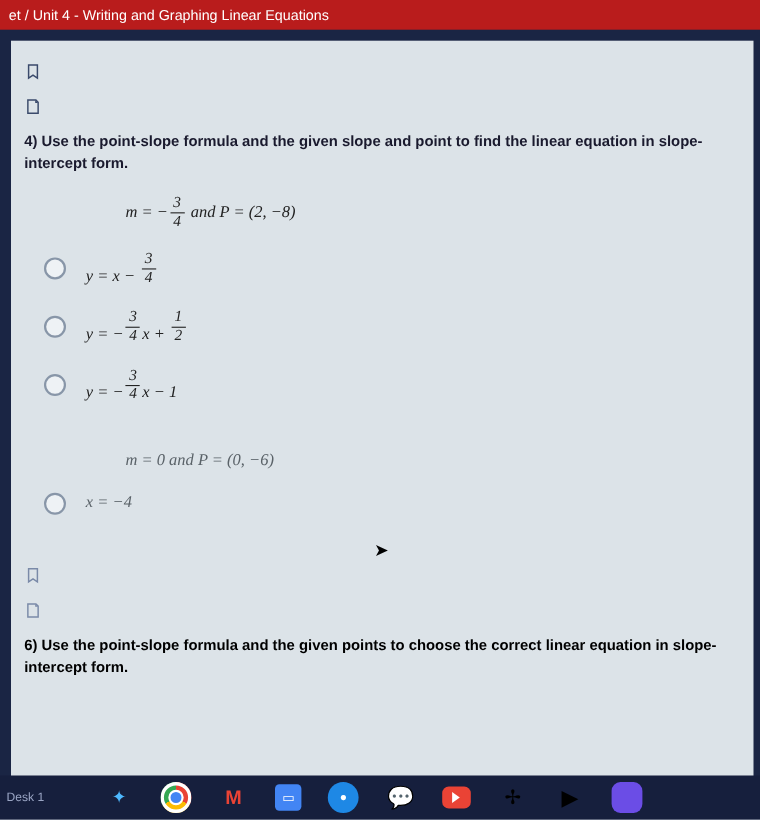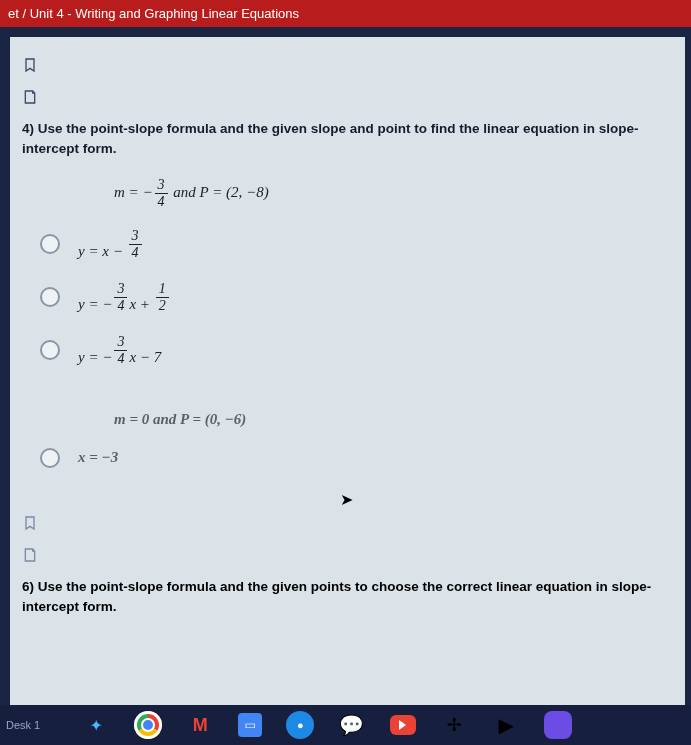--- a/index.html
+++ b/index.html
@@ -84,21 +84,21 @@
     flex-shrink: 0;
   }
   .opt-text {
     font-size: 15px;
     font-style: italic;
     font-family: 'Times New Roman', serif;
     color: #222;
     display: flex;
     align-items: flex-end;
   }
-  .faded { color: #5a6268; font-weight: bold; }
+  .faded { color: #5a6268; }
   .q6 { color: #5a6268; }
   .q6 .prompt { color: #000000; }
   .cursor {
     position: absolute;
     left: 340px;
     top: 490px;
     font-size: 16px;
     color: #000;
   }
   .taskbar {
@@ -109,21 +109,21 @@
     height: 40px;
     background: #161f3d;
     display: flex;
     align-items: center;
     padding: 0 6px;
     gap: 24px;
   }
   .desk-label {
     color: #9aa5c4;
     font-size: 11px;
-    margin-right: 18px;
+    margin-right: 30px;
   }
   .tb-icon {
     width: 28px;
     height: 28px;
     border-radius: 50%;
     display: flex;
     align-items: center;
     justify-content: center;
     font-size: 16px;
   }
@@ -183,32 +183,32 @@
             </span></div>
       </div>
       <div class="option">
         <div class="radio"></div>
         <div class="opt-text">
             <span>y = −</span>
             <span class="frac">
               <span class="n">3</span>
               <span class="d">4</span>
             </span>
-            <span>x − 7</span>
+            <span>x − 1</span>
           </div>
       </div>
     </div>
   </div>
 
   <div class="question-block">
     <div class="given faded">m = 0   and   P = (0, −6)</div>
     <div class="options">
       <div class="option">
         <div class="radio"></div>
-        <div class="opt-text faded">x = −3</div>
+        <div class="opt-text faded">x = −4</div>
       </div>
     </div>
   </div>
 
   <div class="question-block q6">
     <div class="q-header">
       <svg class="flag-icon" viewBox="0 0 24 24">
           <path fill="none" stroke="#7a8aa8" stroke-width="2" d="M6 3h12v18l-6-4-6 4z"></path>
         </svg>
       <svg class="note-icon" viewBox="0 0 24 24">

